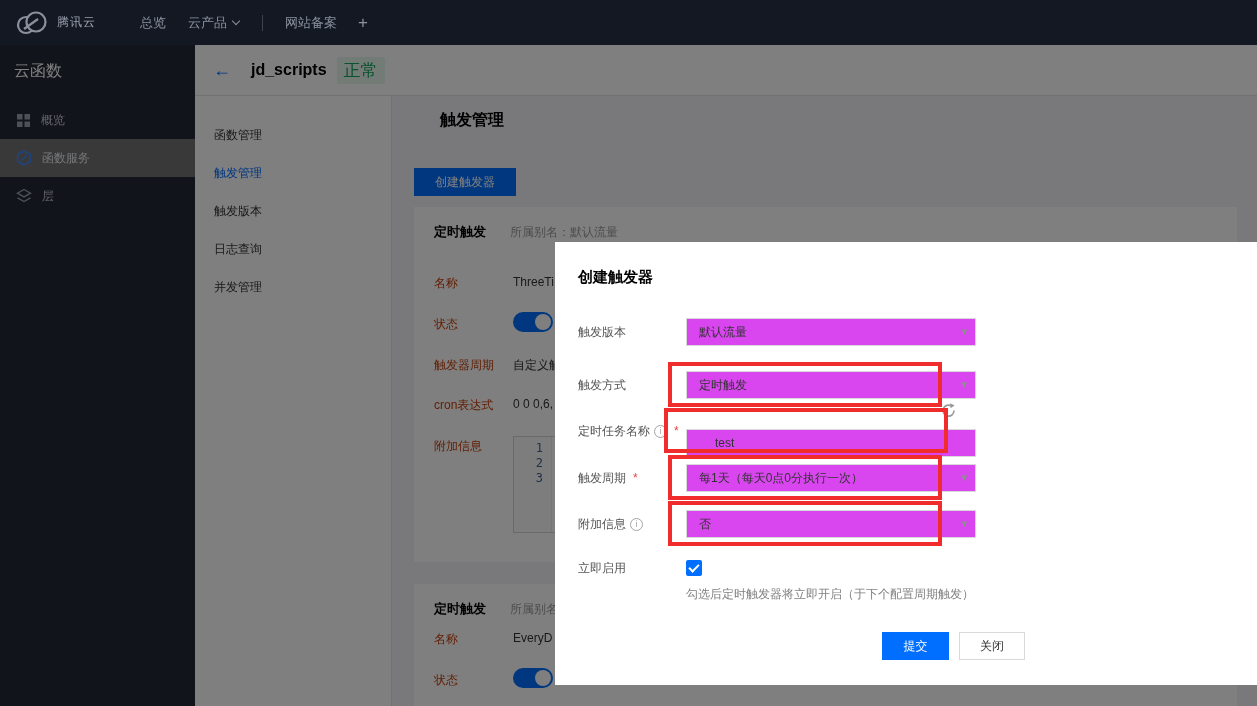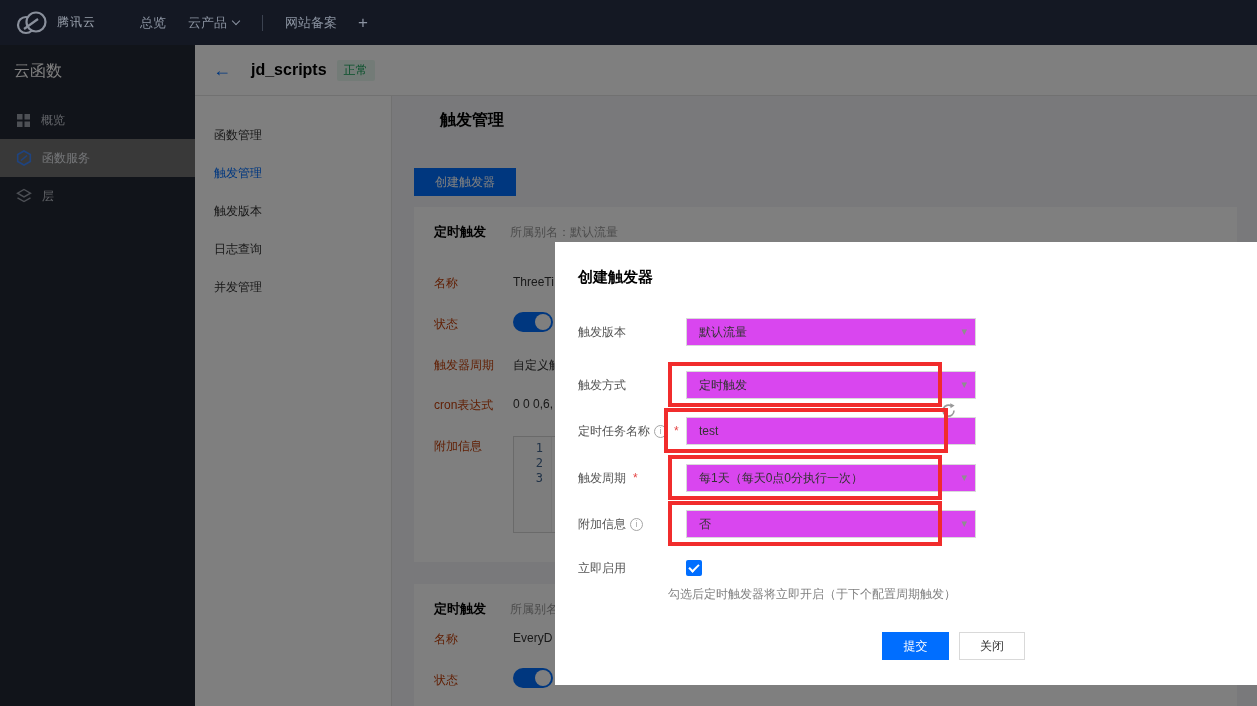--- a/index.html
+++ b/index.html
@@ -23,21 +23,21 @@
   .sidebar-title { height:51px; line-height:51px; padding-left:14px; color:#ffffff; font-size:16px; }
   .side-list { margin-top:5px; }
   .side-item { height:38px; display:flex; align-items:center; padding-left:16px; gap:10px; color:#c2c7d0; cursor:pointer; }
   .side-item.selected { background:#737373; color:#e9ecf1; }
   .side-item svg { flex:0 0 auto; }
 
   
   .pagehead { position:absolute; left:195px; top:45px; right:0; height:51px; background:#ffffff; border-bottom:1px solid #e3e3e3; display:flex; align-items:center; }
   .back-arrow { margin-left:18px; color:#006eff; font-size:18px; font-weight:bold; cursor:pointer; line-height:1; }
   .fn-title { margin-left:20px; font-size:16px; font-weight:bold; color:#000; }
-  .status-badge { margin-left:10px; background:#e7f7ee; color:#15a35a; font-size:12px; padding:2px 7px; border-radius:2px; }
+  .status-badge { margin-left:10px; background:#e7f7ee; color:#15a35a; font-size:17px; padding:2px 7px; border-radius:2px; }
 
   
   .subsidebar { position:absolute; left:195px; top:96px; width:197px; bottom:0; background:#ffffff; border-right:1px solid #e3e3e3; padding-top:20px; }
   .sub-item { height:38px; line-height:38px; padding-left:19px; color:#333; cursor:pointer; }
   .sub-item.selected { color:#006eff; }
 
   
   .content { position:absolute; left:392px; top:96px; right:0; bottom:0; background:#f2f3f6; }
   .page-title { position:absolute; left:48px; top:14px; font-size:16px; font-weight:bold; color:#000; }
   .create-btn { position:absolute; left:22px; top:72px; width:102px; height:28px; background:#006eff; color:#fff; border:none; font-size:12px; cursor:pointer; font-family:inherit; }
@@ -62,34 +62,34 @@
 
   .mrow { position:absolute; left:0; right:0; height:28px; }
   .r1 { top:76px; } .r2 { top:129px; } .r3 { top:175px; } .r4 { top:222px; } .r5 { top:268px; }
   .m-label { position:absolute; left:23px; line-height:28px; color:#555; display:flex; align-items:center; gap:4px; }
   .asterisk { color:#e54545; margin-left:3px; }
   .info-icon { display:inline-block; width:13px; height:13px; border:1px solid #a5a5a5; border-radius:50%; color:#a5a5a5; font-size:9px; line-height:11px; text-align:center; font-style:normal; cursor:pointer; }
   .info-icon::before { content:"i"; }
   .m-ctl { position:absolute; left:131px; width:290px; height:28px; border:1px solid #d9d9d9; background:#d946ef; }
   .m-select { display:flex; align-items:center; padding:0 24px 0 12px; color:#333; cursor:pointer; }
   .m-select::after { content:"▾"; position:absolute; right:8px; top:6px; color:#8e8e8e; font-size:11px; }
-  .m-input { padding:0 12px; font-size:12px; color:#333; font-family:inherit; outline:none; }
+  .m-input { padding:0 28px; font-size:12px; color:#333; font-family:inherit; outline:none;margin-top:12px; }
 
   .redbox { position:absolute; border:4px solid #f12c2c; pointer-events:none; z-index:2; }
   .rb1 { left:113px; top:120px; width:274px; height:45px; }
   .rb2 { left:109px; top:166px; width:284px; height:45px; }
   .rb3 { left:113px; top:213px; width:274px; height:45px; }
   .rb4 { left:113px; top:259px; width:274px; height:45px; }
 
   .refresh-icon { position:absolute; left:385px; top:84px; width:17px; height:17px; cursor:pointer; }
 
   .checkbox { position:absolute; left:131px; top:318px; width:16px; height:16px; background:#006eff; border-radius:2px; cursor:pointer; }
   .checkbox::after { content:""; position:absolute; left:5px; top:2px; width:4px; height:8px; border:solid #fff; border-width:0 2px 2px 0; transform:rotate(45deg); }
   .enable-label { position:absolute; left:23px; top:318px; line-height:16px; color:#555; }
-  .enable-note { position:absolute; left:113px; top:344px; color:#808080; }
+  .enable-note { position:absolute; left:131px; top:344px; color:#808080; }
 
   .btn { position:absolute; top:390px; height:28px; font-size:12px; font-family:Liberation Serif, serif; cursor:pointer; }
   .btn-submit { left:327px; width:67px; background:#006eff; color:#fff; border:none; }
   .btn-close { left:404px; width:66px; background:#fff; color:#333; border:1px solid #d9d9d9; }
 </style>
 </head>
 <body>
 
 <div class="navbar">
   <div class="brand">

